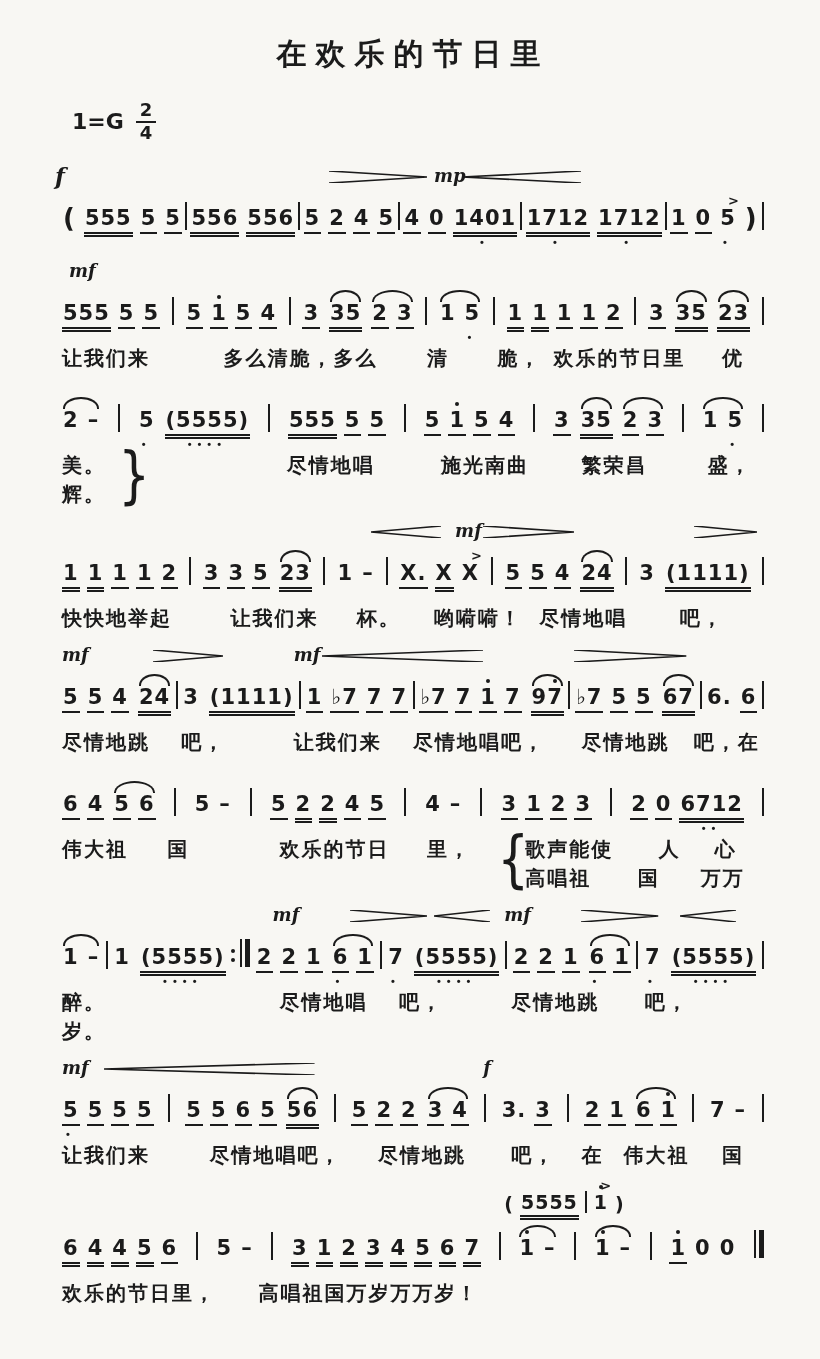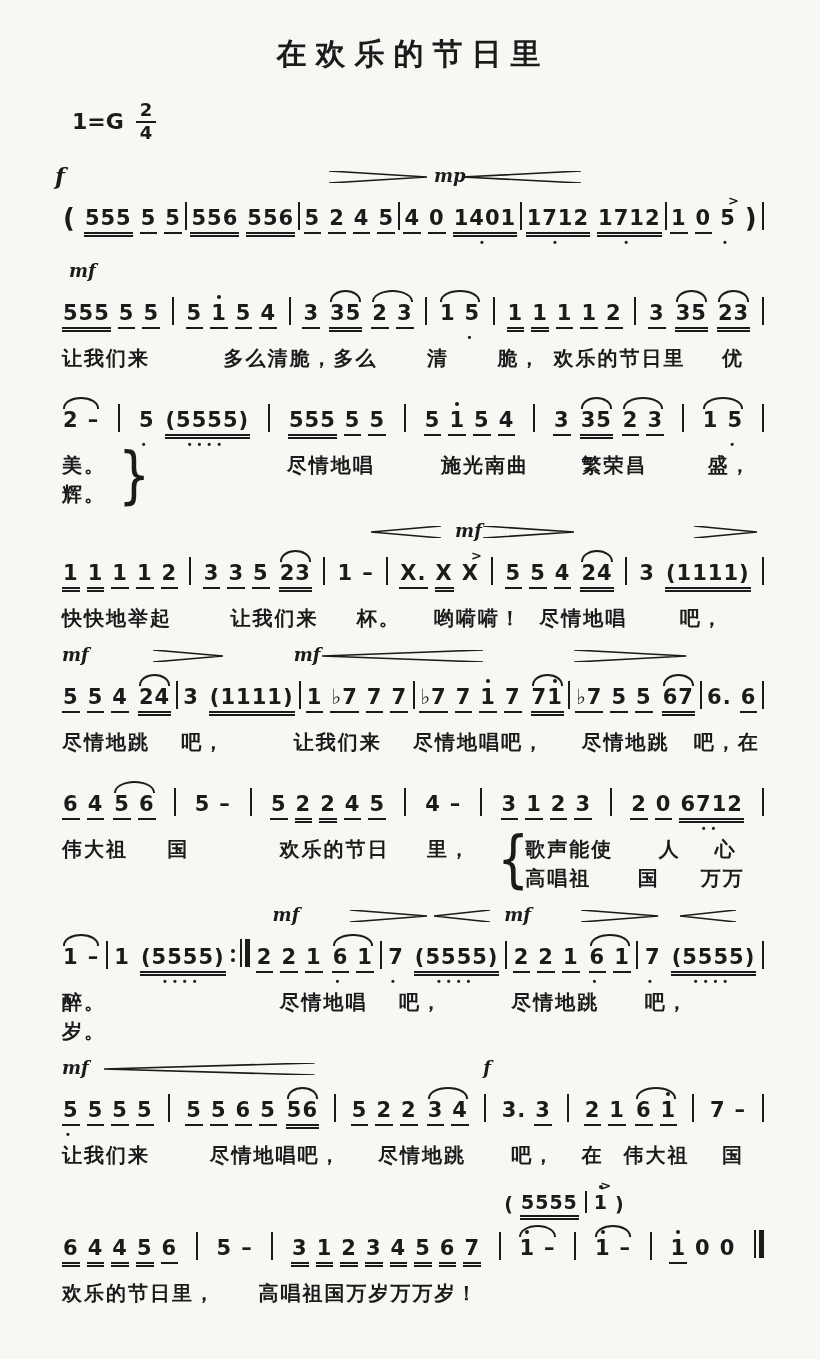--- a/index.html
+++ b/index.html
@@ -429,21 +429,21 @@
           </div>
           <span class="bar"></span>
           <div class="meas">
             <span class="grp">
               <span class="tok"><b class="t u1">♭7</b></span>
               <span class="tok"><b class="t u1">7</b></span>
               <span class="tok"><b class="t u1">1</b><i class="dA"></i></span>
               <span class="tok"><b class="t u1">7</b></span>
             </span>
             <span class="grp arc">
-              <span class="tok"><b class="t u2">71</b><i class="dA r"></i></span>
+              <span class="tok"><b class="t u2">97</b><i class="dA r"></i></span>
             </span>
           </div>
           <span class="bar"></span>
           <div class="meas">
             <span class="grp">
               <span class="tok"><b class="t u1">♭7</b></span>
               <span class="tok"><b class="t u1">5</b></span>
               <span class="tok"><b class="t u1">5</b></span>
             </span>
             <span class="grp arc">

